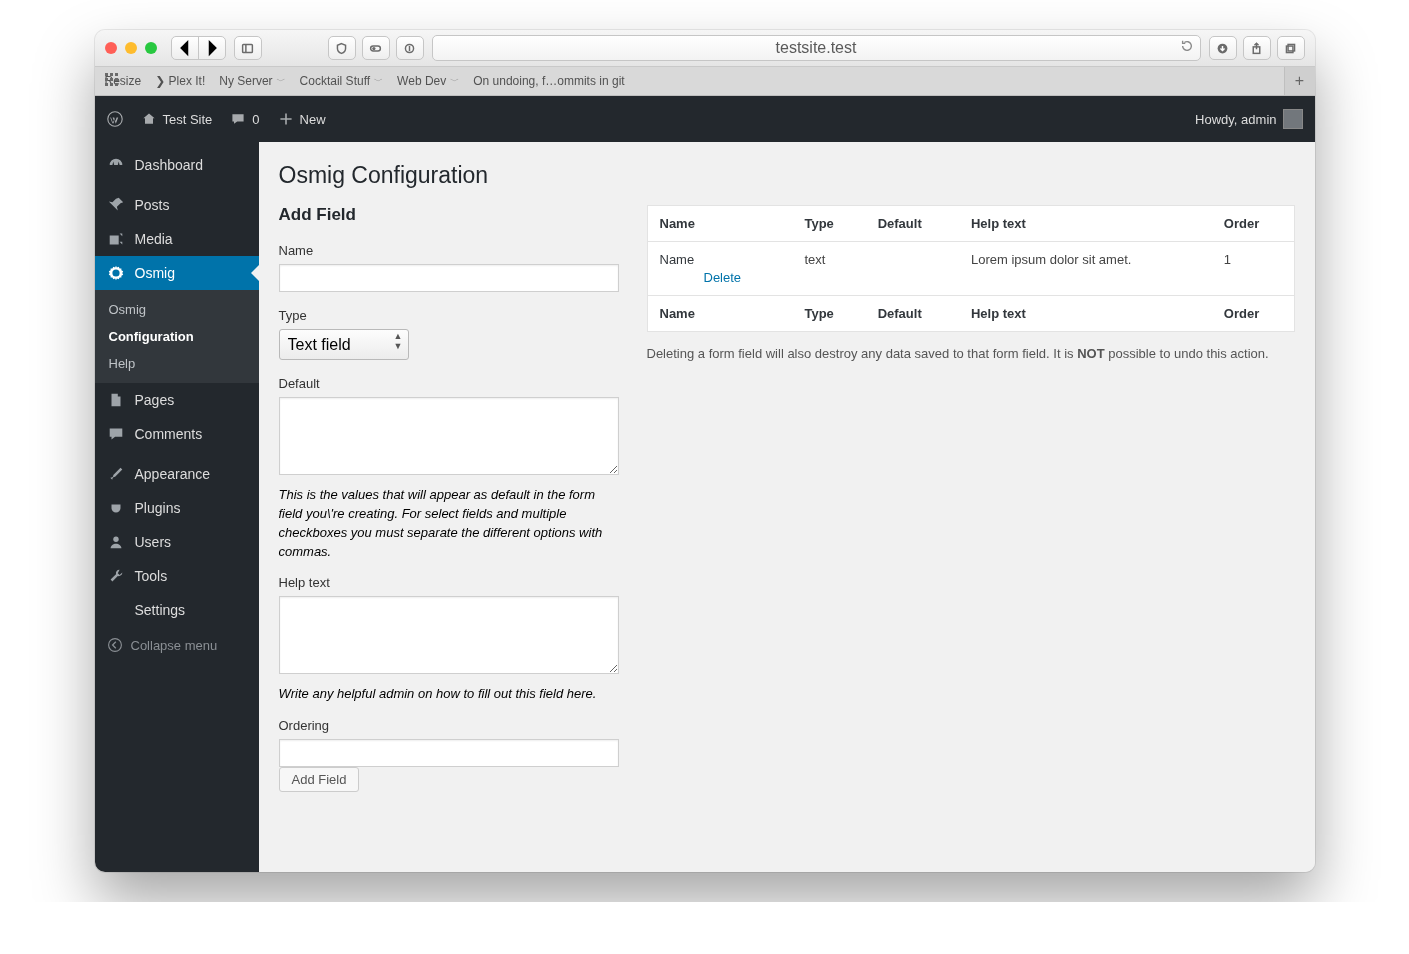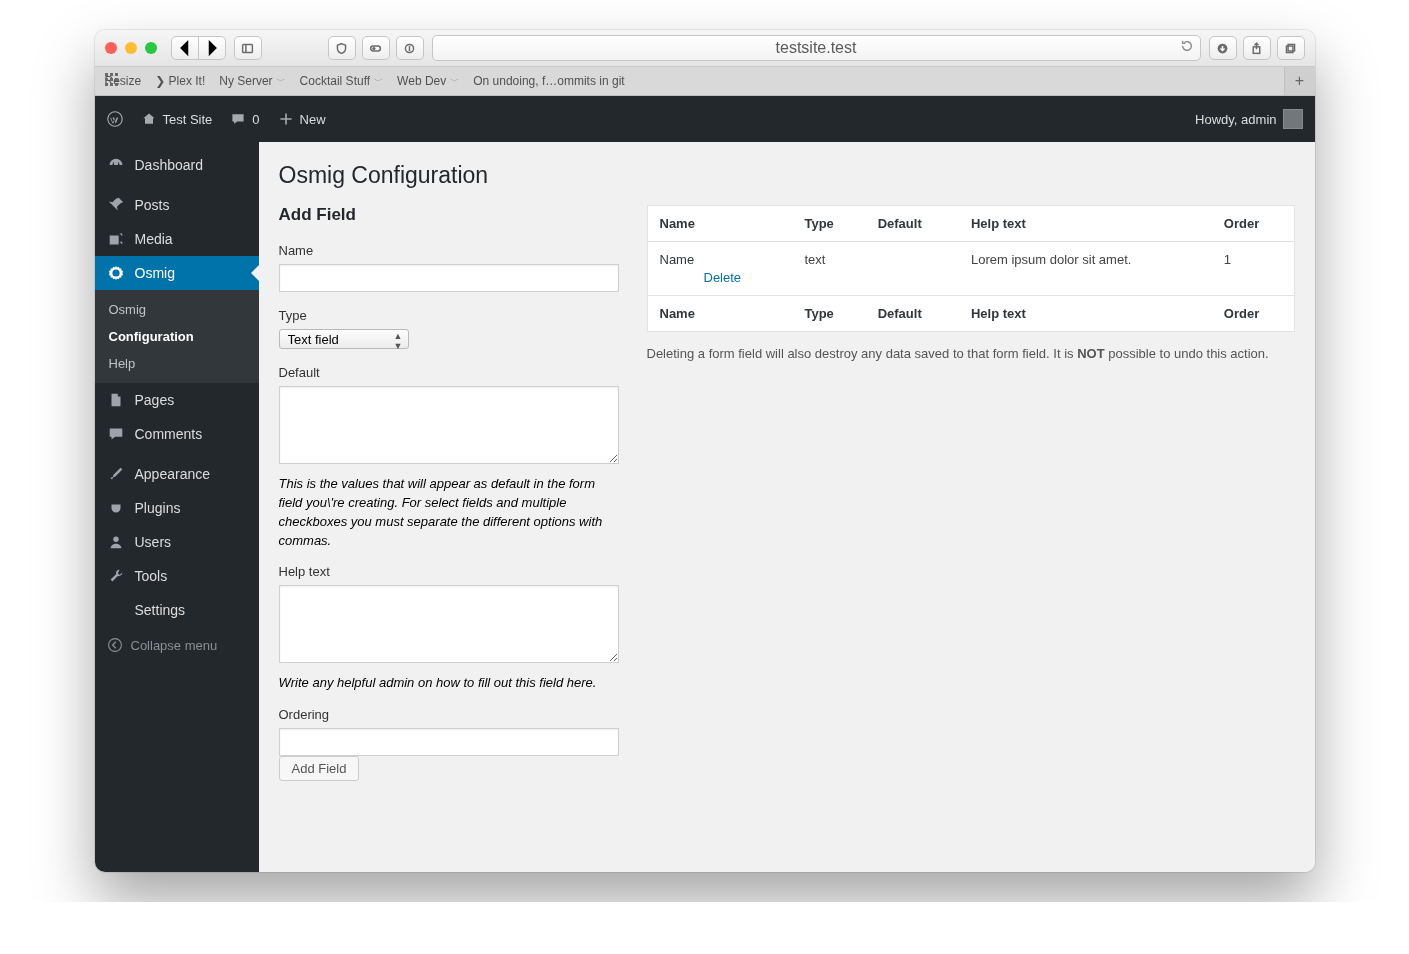--- a/index.html
+++ b/index.html
@@ -47,21 +47,21 @@
   .collapse svg{width:16px;height:16px;fill:#8a8f94;}
   
   .content{flex:1;padding:10px 20px 30px 20px;}
   h1.title{font-size:23px;font-weight:400;color:#23282d;margin:10px 0 16px;}
   .cols{display:flex;gap:28px;align-items:flex-start;}
   .form-col{width:340px;}
   .form-col h2{font-size:17px;font-weight:600;color:#23282d;margin:0 0 18px;}
   .fld-label{font-size:13px;color:#333;margin:6px 0 6px;}
   .txt-input{width:100%;height:28px;border:1px solid #cfcfcf;background:#fff;box-sizing:border-box;padding:2px 6px;font-size:13px;box-shadow:inset 0 1px 2px rgba(0,0,0,.07);}
   .select-wrap{position:relative;display:inline-block;}
-  select.native{appearance:none;-webkit-appearance:none;height:20px;border:1px solid #b9b9b9;border-radius:3px;background:linear-gradient(#fdfdfd,#ececec);padding:2px 26px 2px 8px;font-size:13px;min-width:130px;}
+  select.native{appearance:none;-webkit-appearance:none;height:31px;border:1px solid #b9b9b9;border-radius:3px;background:linear-gradient(#fdfdfd,#ececec);padding:2px 26px 2px 8px;font-size:16px;min-width:130px;}
   .select-wrap .arrows{position:absolute;right:6px;top:2px;pointer-events:none;color:#555;font-size:9px;line-height:10px;text-align:center;}
   textarea{width:100%;height:78px;border:1px solid #cfcfcf;background:#fff;box-sizing:border-box;padding:4px 6px;font-size:13px;resize:vertical;box-shadow:inset 0 1px 2px rgba(0,0,0,.07);}
   .hint{font-style:italic;color:#000000;font-size:13px;margin:8px 0 14px;line-height:1.45;}
   .btn{display:inline-block;padding:4px 12px;border:1px solid #ccc;border-radius:3px;background:#f7f7f7;color:#555;font-size:13px;cursor:pointer;}
   
   .table-col{flex:1;}
   table.list{width:100%;border-collapse:collapse;background:#fff;border:1px solid #e3e3e3;font-size:13px;}
   table.list th,table.list td{padding:10px 12px;text-align:left;vertical-align:top;}
   table.list th{font-weight:600;color:#32373c;}
   table.list thead th{border-bottom:1px solid #e3e3e3;}

